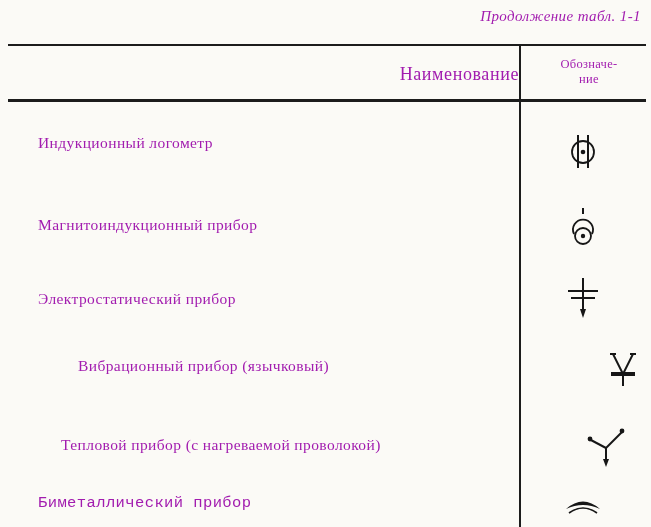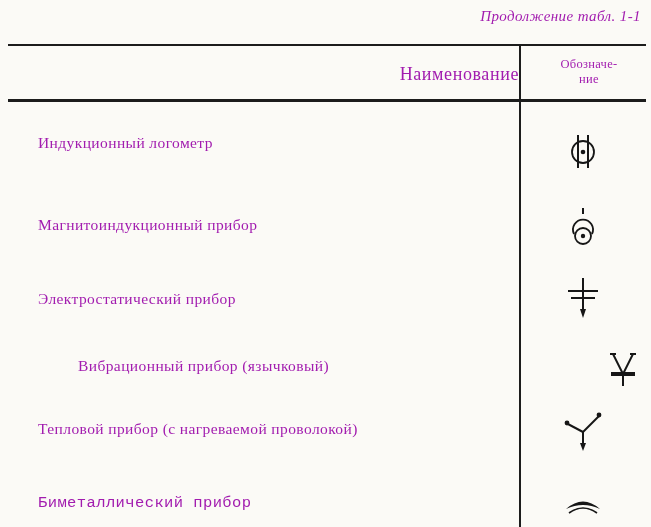--- a/index.html
+++ b/index.html
@@ -151,21 +151,21 @@
         <line class="stroke" x1="5" y1="10" x2="11" y2="10" stroke-width="2"></line>
         <line class="stroke" x1="25" y1="10" x2="31" y2="10" stroke-width="2"></line>
         <line class="stroke" x1="8" y1="10" x2="18" y2="30" stroke-width="2"></line>
         <line class="stroke" x1="28" y1="10" x2="18" y2="30" stroke-width="2"></line>
         <rect class="fill" x="6" y="28" width="24" height="4"></rect>
         <line class="stroke" x1="18" y1="30" x2="18" y2="42" stroke-width="2"></line>
       </svg>
     </div>
   </div>
 
-  <div class="row" style="top:406px; height:62px;">
+  <div class="row" style="top:422px; height:62px;margin-left:23px;">
     <div class="cell-name" style="top:14px;">Тепловой прибор (с нагреваемой проволокой)</div>
     <div class="cell-symbol">
       <svg width="40" height="48" viewBox="0 0 40 48">
         <line class="stroke" x1="3" y1="17" x2="20" y2="26" stroke-width="2"></line>
         <line class="stroke" x1="37" y1="9" x2="20" y2="26" stroke-width="2"></line>
         <circle class="fill" cx="4" cy="17" r="2.4"></circle>
         <circle class="fill" cx="36" cy="9" r="2.4"></circle>
         <line class="stroke" x1="20" y1="26" x2="20" y2="39" stroke-width="2"></line>
         <polygon class="fill" points="17,37 23,37 20,45"></polygon>
       </svg>

